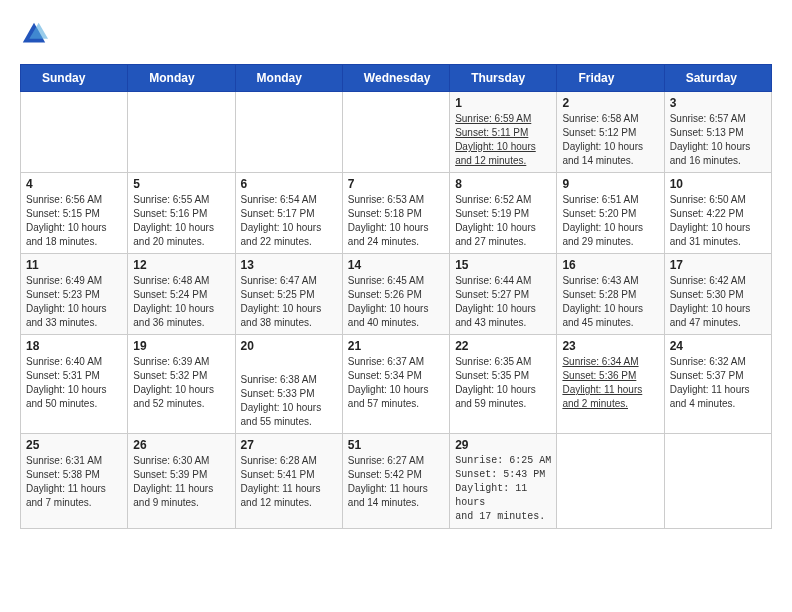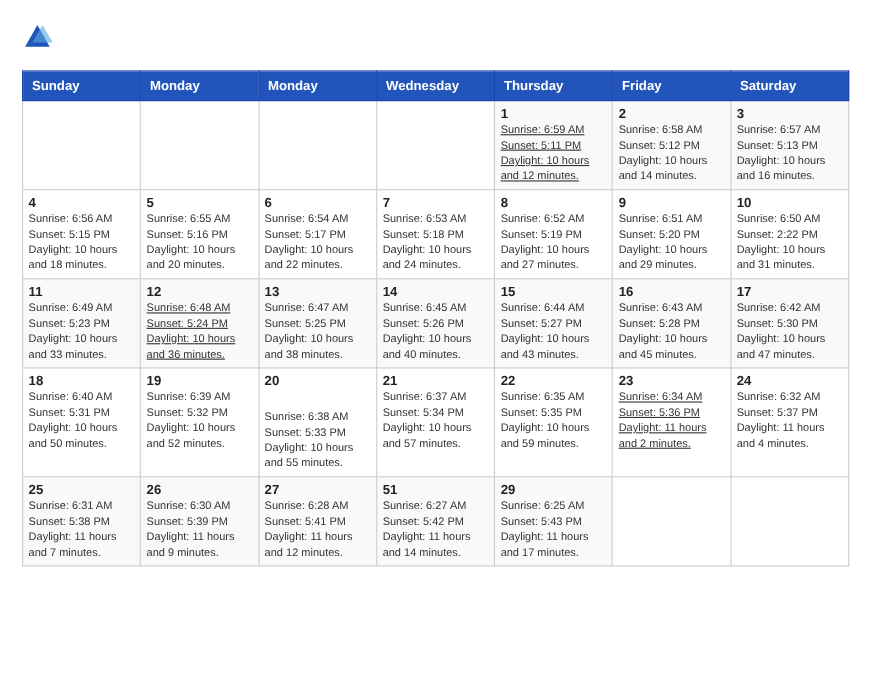--- a/index.html
+++ b/index.html
@@ -46,21 +46,21 @@
     }
     table {
       width: 100%;
       border-collapse: collapse;
       table-layout: fixed;
     }
     thead th {
       background: #2255bb;
       color: #fff;
       font-size: 12px;
-      padding: 6px 8px;
+      padding: 6px 21px;
       text-align: left;
       font-weight: bold;
       border: 1px solid #1a44aa;
     }
     tbody td {
       border: 1px solid #ccc;
       vertical-align: top;
       padding: 4px 5px;
       font-size: 10px;
       color: #222;
@@ -184,36 +184,36 @@
         <td>
           <span class="day-num">9</span>
           <div class="day-info" style="white-space: pre-line;">Sunrise: 6:51 AM
 Sunset: 5:20 PM
 Daylight: 10 hours
 and 29 minutes.</div>
         </td>
         <td>
           <span class="day-num">10</span>
           <div class="day-info" style="white-space: pre-line;">Sunrise: 6:50 AM
-Sunset: 2:22 PM
+Sunset: 4:22 PM
 Daylight: 10 hours
 and 31 minutes.</div>
         </td>
       </tr>
       <tr>
         <td>
           <span class="day-num">11</span>
           <div class="day-info" style="white-space: pre-line;">Sunrise: 6:49 AM
 Sunset: 5:23 PM
 Daylight: 10 hours
 and 33 minutes.</div>
         </td>
         <td>
           <span class="day-num">12</span>
-          <div class="day-info" style="white-space: pre-line; text-decoration: underline;">Sunrise: 6:48 AM
+          <div class="day-info" style="white-space: pre-line;">Sunrise: 6:48 AM
 Sunset: 5:24 PM
 Daylight: 10 hours
 and 36 minutes.</div>
         </td>
         <td>
           <span class="day-num">13</span>
           <div class="day-info" style="white-space: pre-line;">Sunrise: 6:47 AM
 Sunset: 5:25 PM
 Daylight: 10 hours
 and 38 minutes.</div>
@@ -322,21 +322,21 @@
         </td>
         <td>
           <span class="day-num">51</span>
           <div class="day-info" style="white-space: pre-line;">Sunrise: 6:27 AM
 Sunset: 5:42 PM
 Daylight: 11 hours
 and 14 minutes.</div>
         </td>
         <td>
           <span class="day-num">29</span>
-          <div class="day-info" style="white-space: pre-line;">Sunrise: 6:25 AM
+          <div class="day-info" style="white-space: pre-line; font-family: Liberation Mono, monospace;">Sunrise: 6:25 AM
 Sunset: 5:43 PM
 Daylight: 11 hours
 and 17 minutes.</div>
         </td>
         <td class="empty"></td>
         <td class="empty"></td>
       </tr>
     </tbody>
 </table>
 

